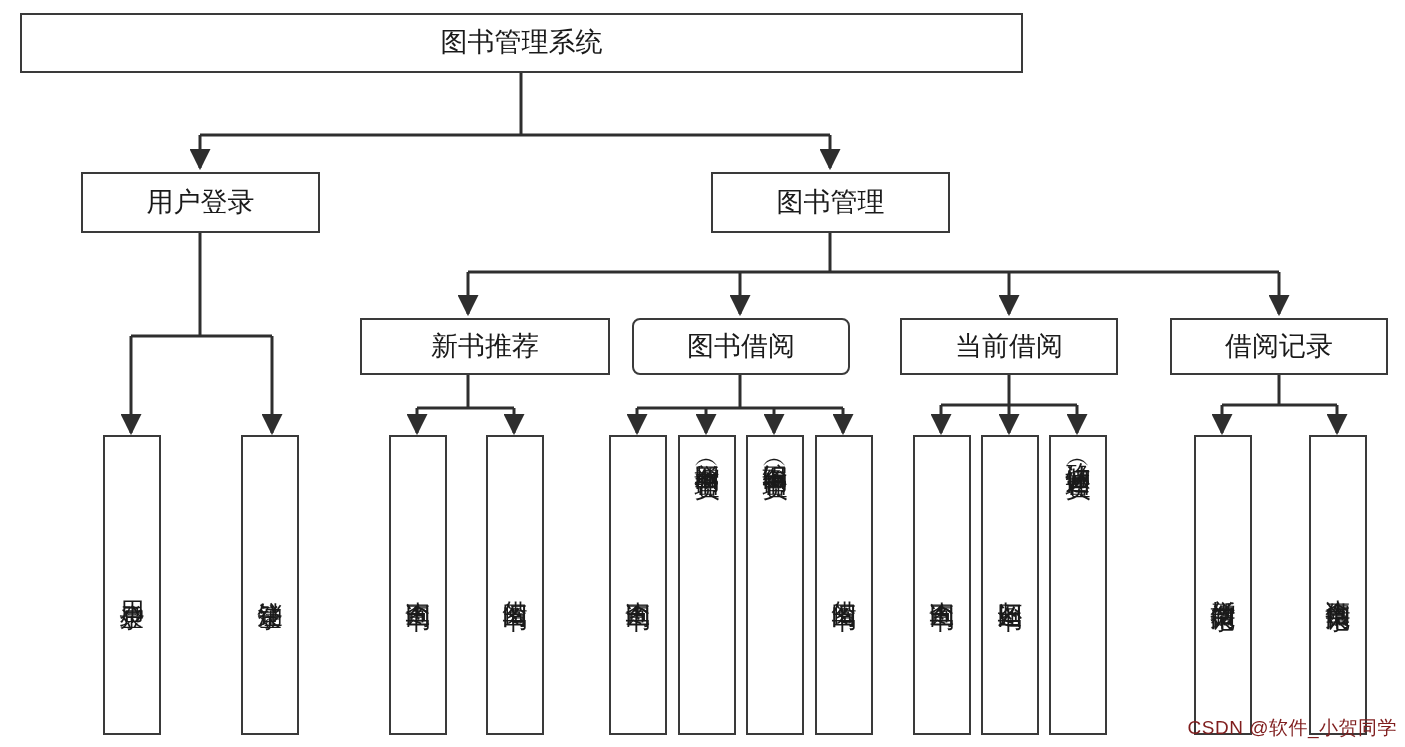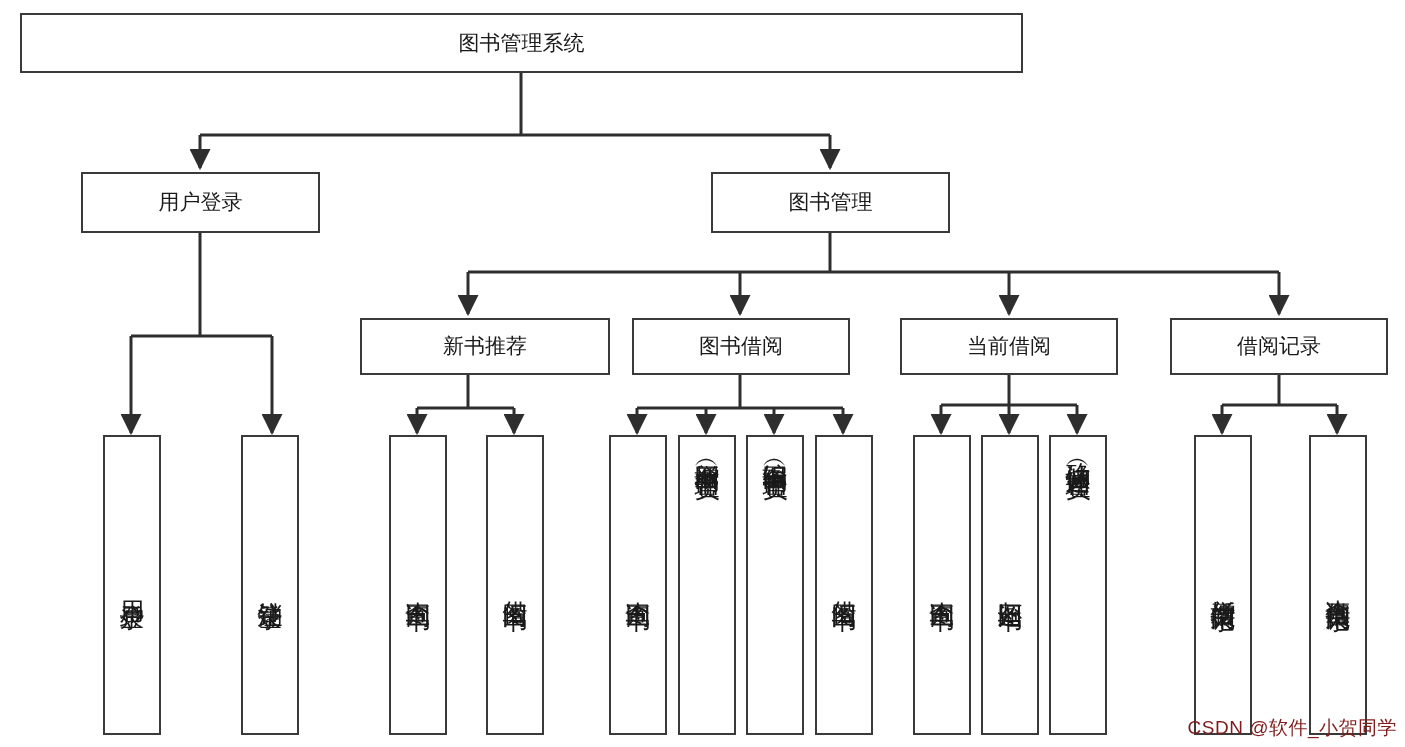--- a/index.html
+++ b/index.html
@@ -36,21 +36,21 @@
     color: #1a1a1a;
     z-index: 2;
   }
   .node-label {
     display: block;
     text-align: center;
     line-height: 1.18;
     white-space: nowrap;
   }
   .h-node .node-label {
-    font-size: 21px;
+    font-size: 27px;
   }
   .v-node {
     align-items: flex-start;
     padding-top: 6px;
   }
   .v-node .node-label {
     writing-mode: vertical-rl;
     text-orientation: upright;
     font-size: 25px;
     letter-spacing: 2px;
@@ -137,21 +137,21 @@
   </div>
 
   <div class="node h-node" style="left:711px; top:172px; width:239px; height:61px;justify-content:center;">
     <span class="node-label">图书管理</span>
   </div>
 
   <div class="node h-node" style="left:360px; top:318px; width:250px; height:57px;">
     <span class="node-label">新书推荐</span>
   </div>
 
-  <div class="node h-node" style="left:632px; top:318px; width:218px; height:57px;">
+  <div class="node h-node" style="left:632px; top:318px; width:218px; height:57px;border-radius:8px;">
     <span class="node-label">图书借阅</span>
   </div>
 
   <div class="node h-node" style="left:900px; top:318px; width:218px; height:57px;">
     <span class="node-label">当前借阅</span>
   </div>
 
   <div class="node h-node" style="left:1170px; top:318px; width:218px; height:57px;">
     <span class="node-label">借阅记录</span>
   </div>

